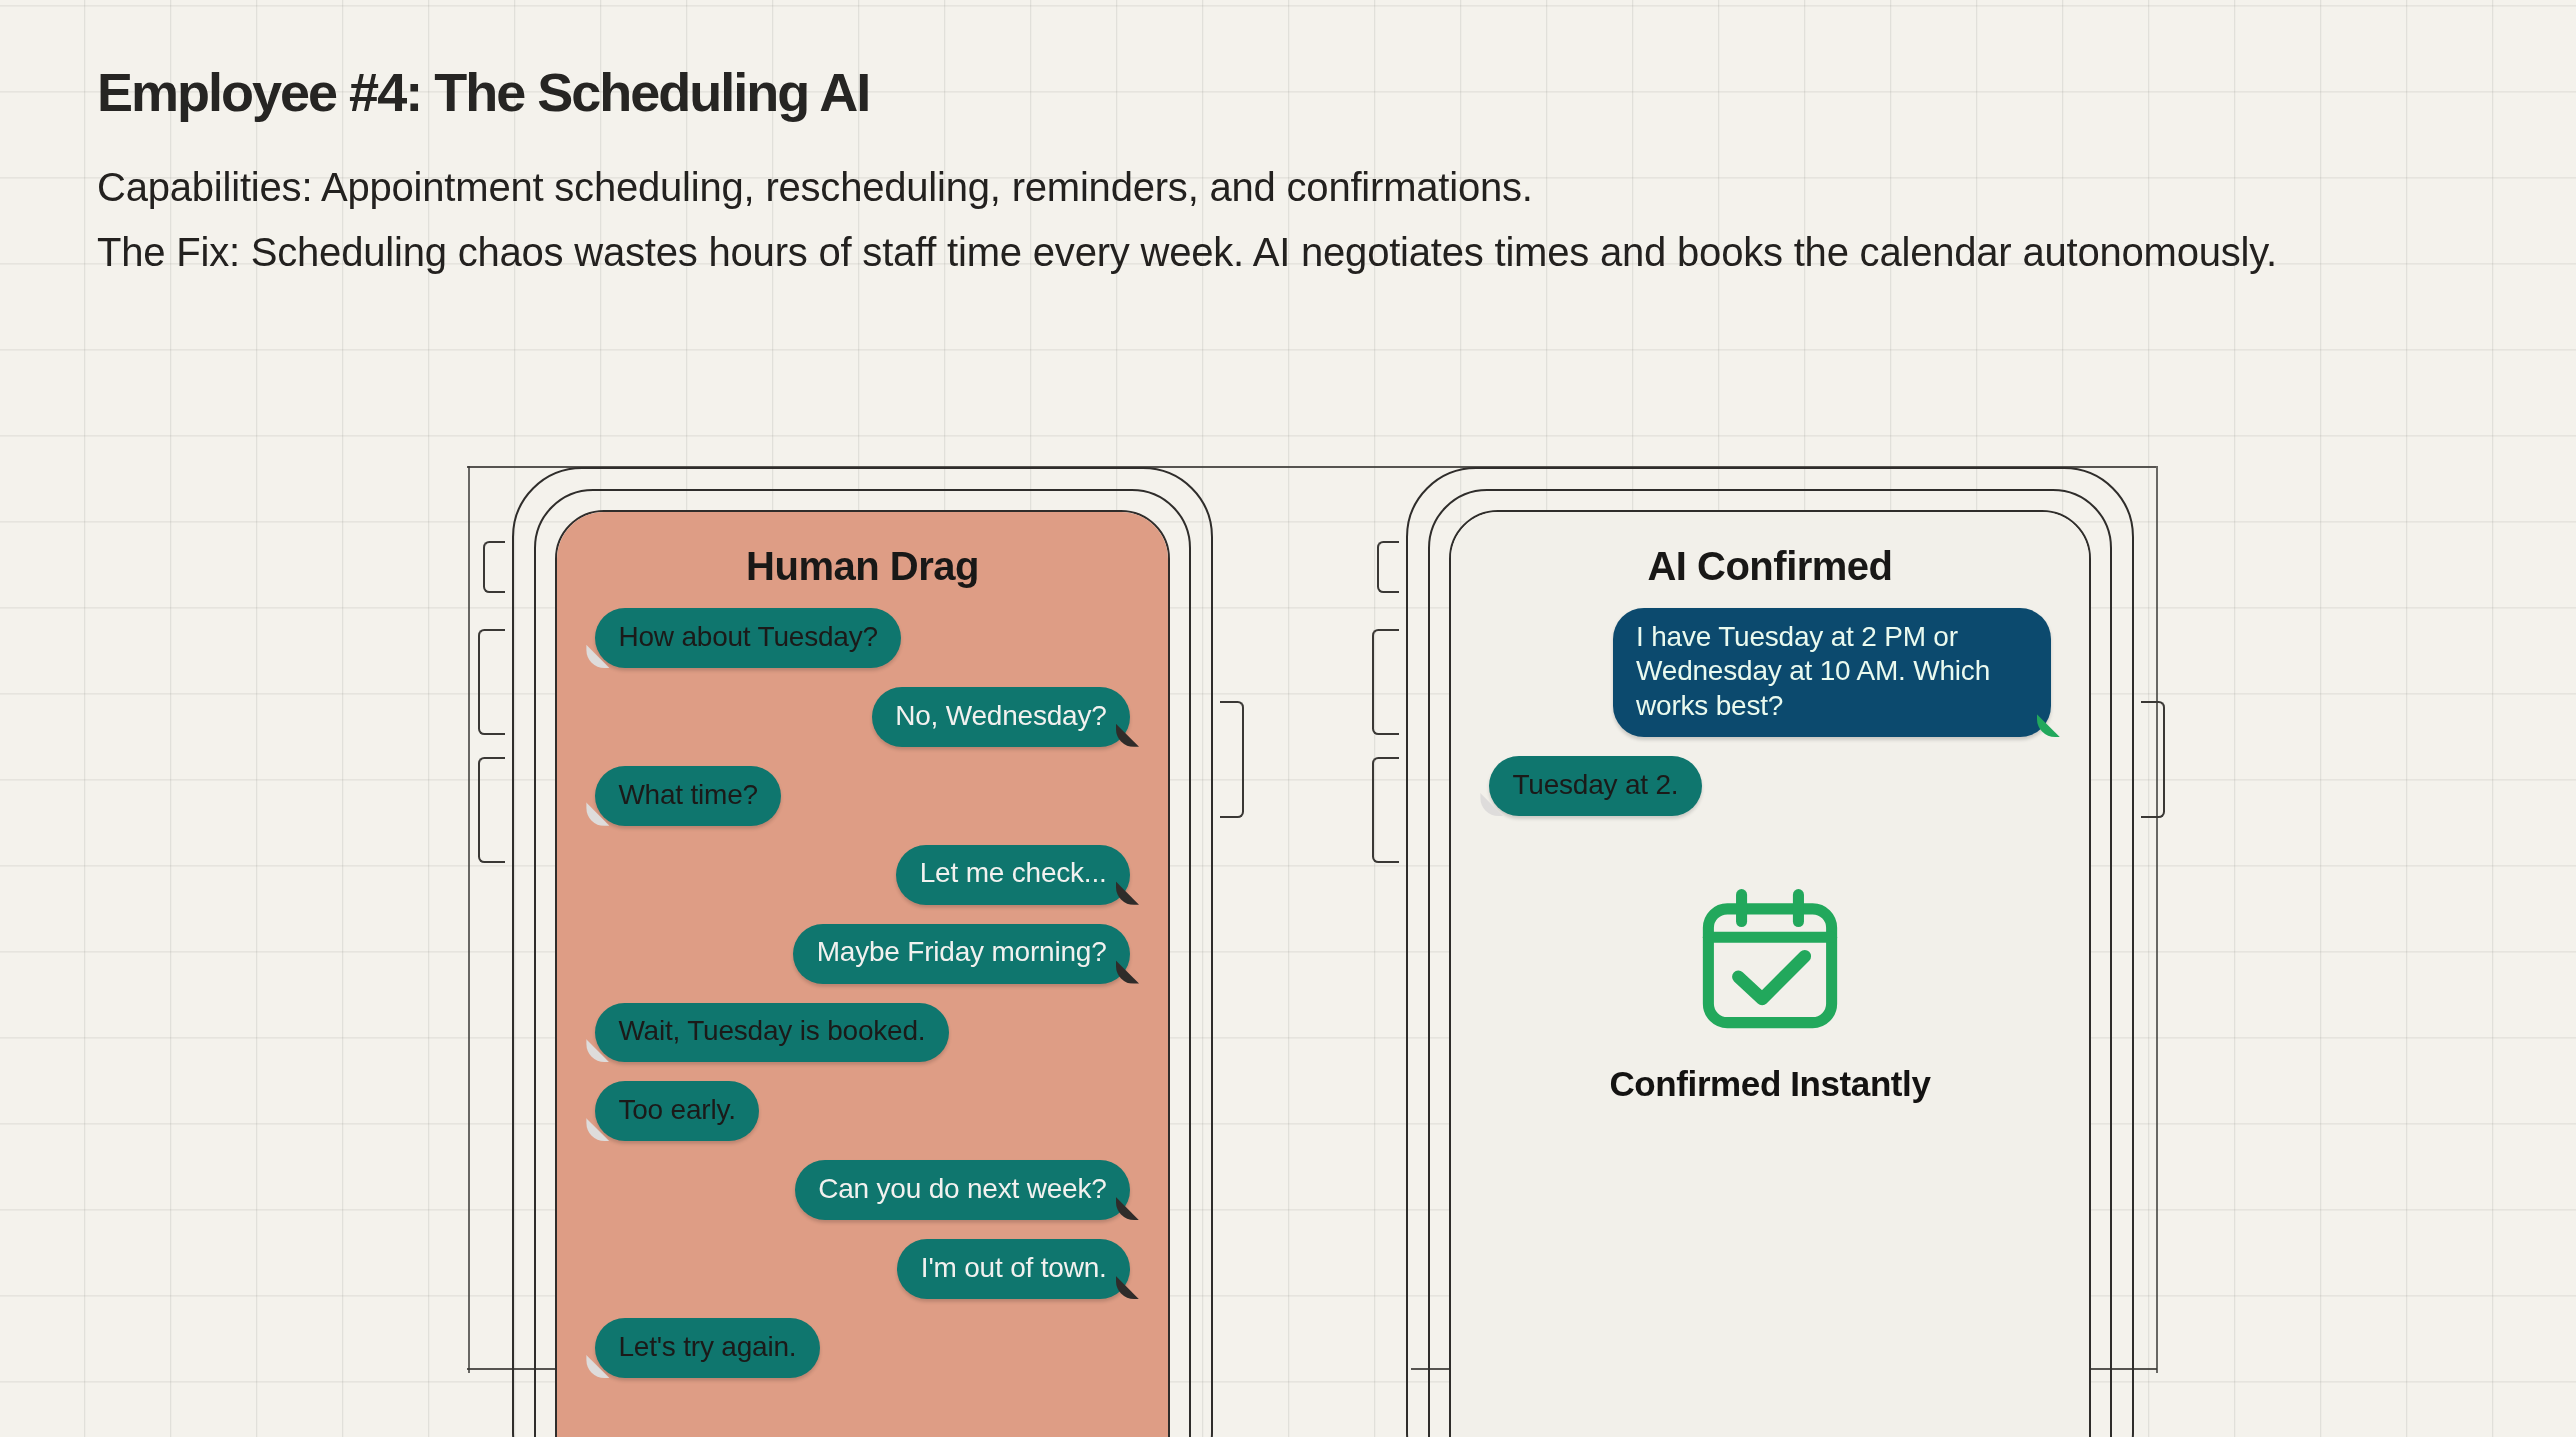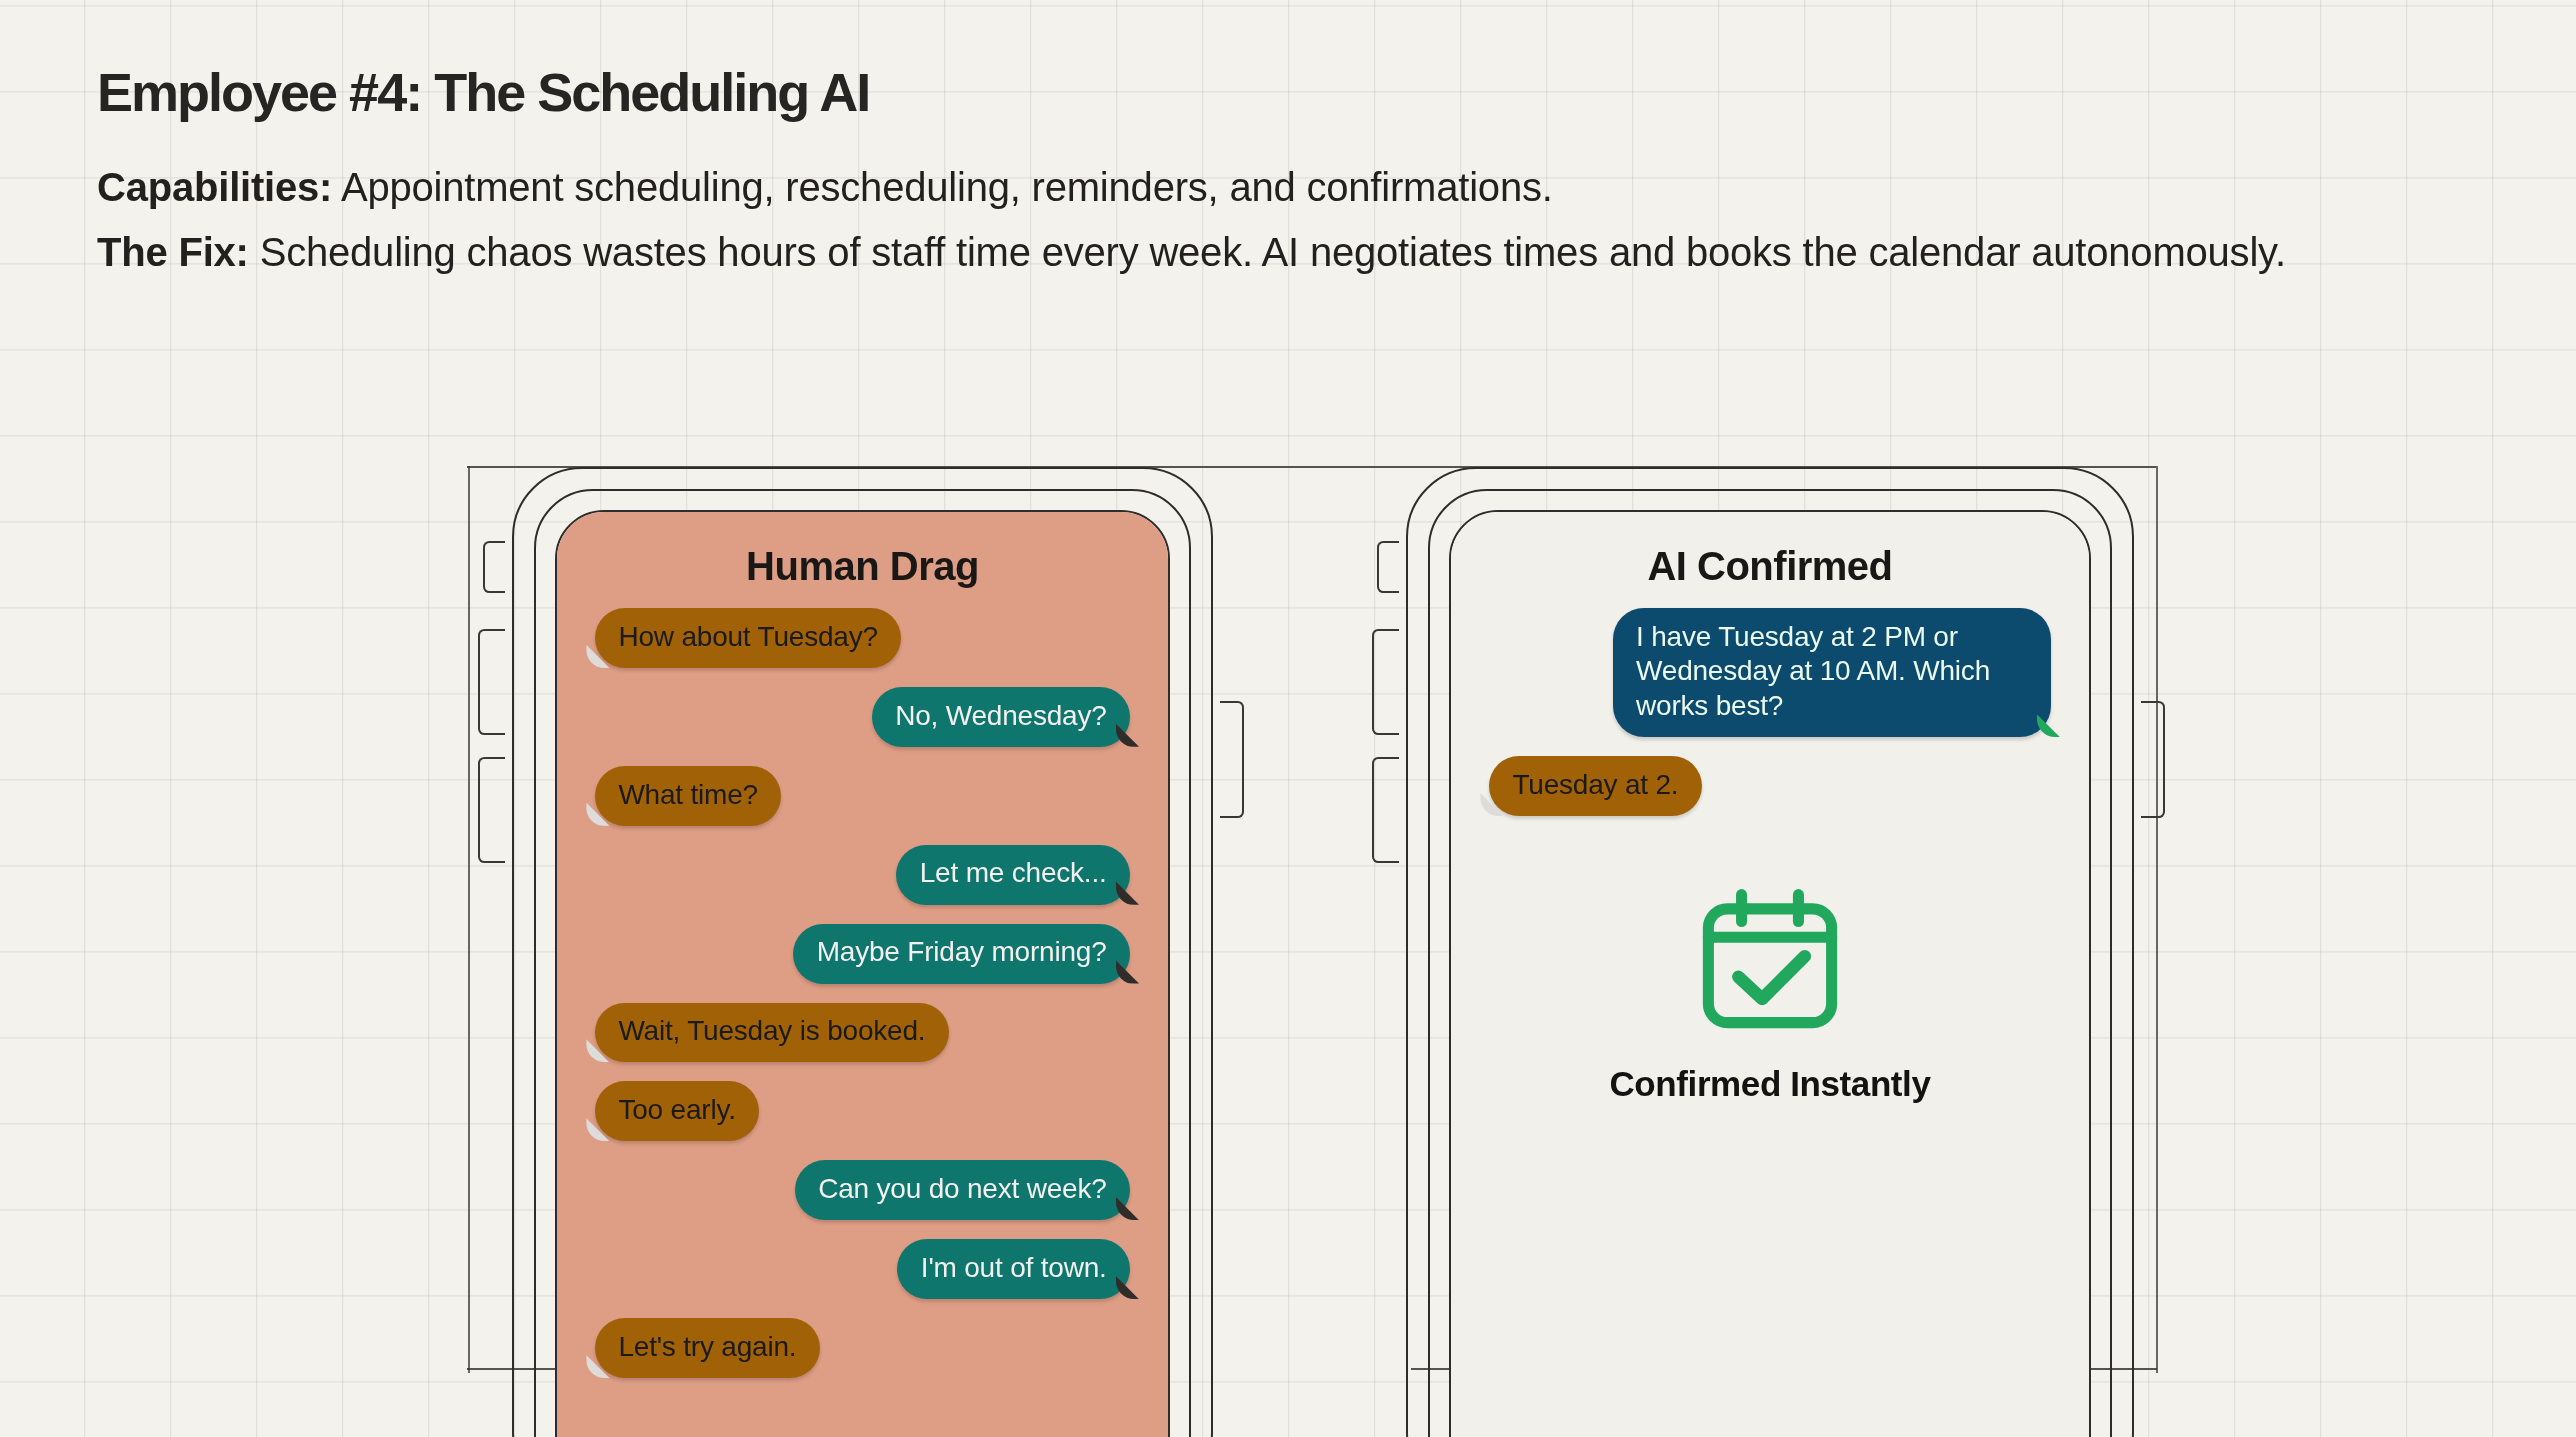--- a/index.html
+++ b/index.html
@@ -34,21 +34,21 @@
     font-stretch:condensed;
   }
   .body-line{
     font-size:40px;
     color:#23211f;
     line-height:1.36;
     letter-spacing:-0.2px;
   }
   #cap-line{ margin-top:40px; }
   #fix-line{ margin-top:10.8px; max-width:2336px; }
-  .lead{ font-weight:bold; }
+  .lead{ font-weight:normal; }
 
   
   .guide-h{
     position:absolute; height:0;
     border-top:2.7px solid #3a3835;
     opacity:.85;
   }
   .guide-v{
     position:absolute; width:0;
     border-left:2px solid #3a3835;
@@ -106,21 +106,21 @@
   .bubble{
     position:relative;
     max-width:78%;
     padding:11.7px 23.4px 13.5px 23.4px;
     border-radius:31px;
     font-size:28px;
     line-height:1.24;
     letter-spacing:-0.2px;
     box-shadow:0 2.7px 3.6px rgba(0,0,0,.16);
   }
-  .bubble.grey{ background:#a16207; color:#1b1a19; }
+  .bubble.grey{ background:#0f766e; color:#1b1a19; }
   .bubble.dark{ background:#0f766e; color:#f2f1ef; }
   .bubble.green{ background:#0c4a6e; color:#eafaef; }
 
   
   .bubble.grey::after{
     content:""; position:absolute; left:-9px; bottom:0;
     width:23.4px; height:23.4px;
     background:#dedcdb;
     border-bottom-right-radius:18px;
     clip-path:polygon(100% 0,100% 100%,0 100%);

